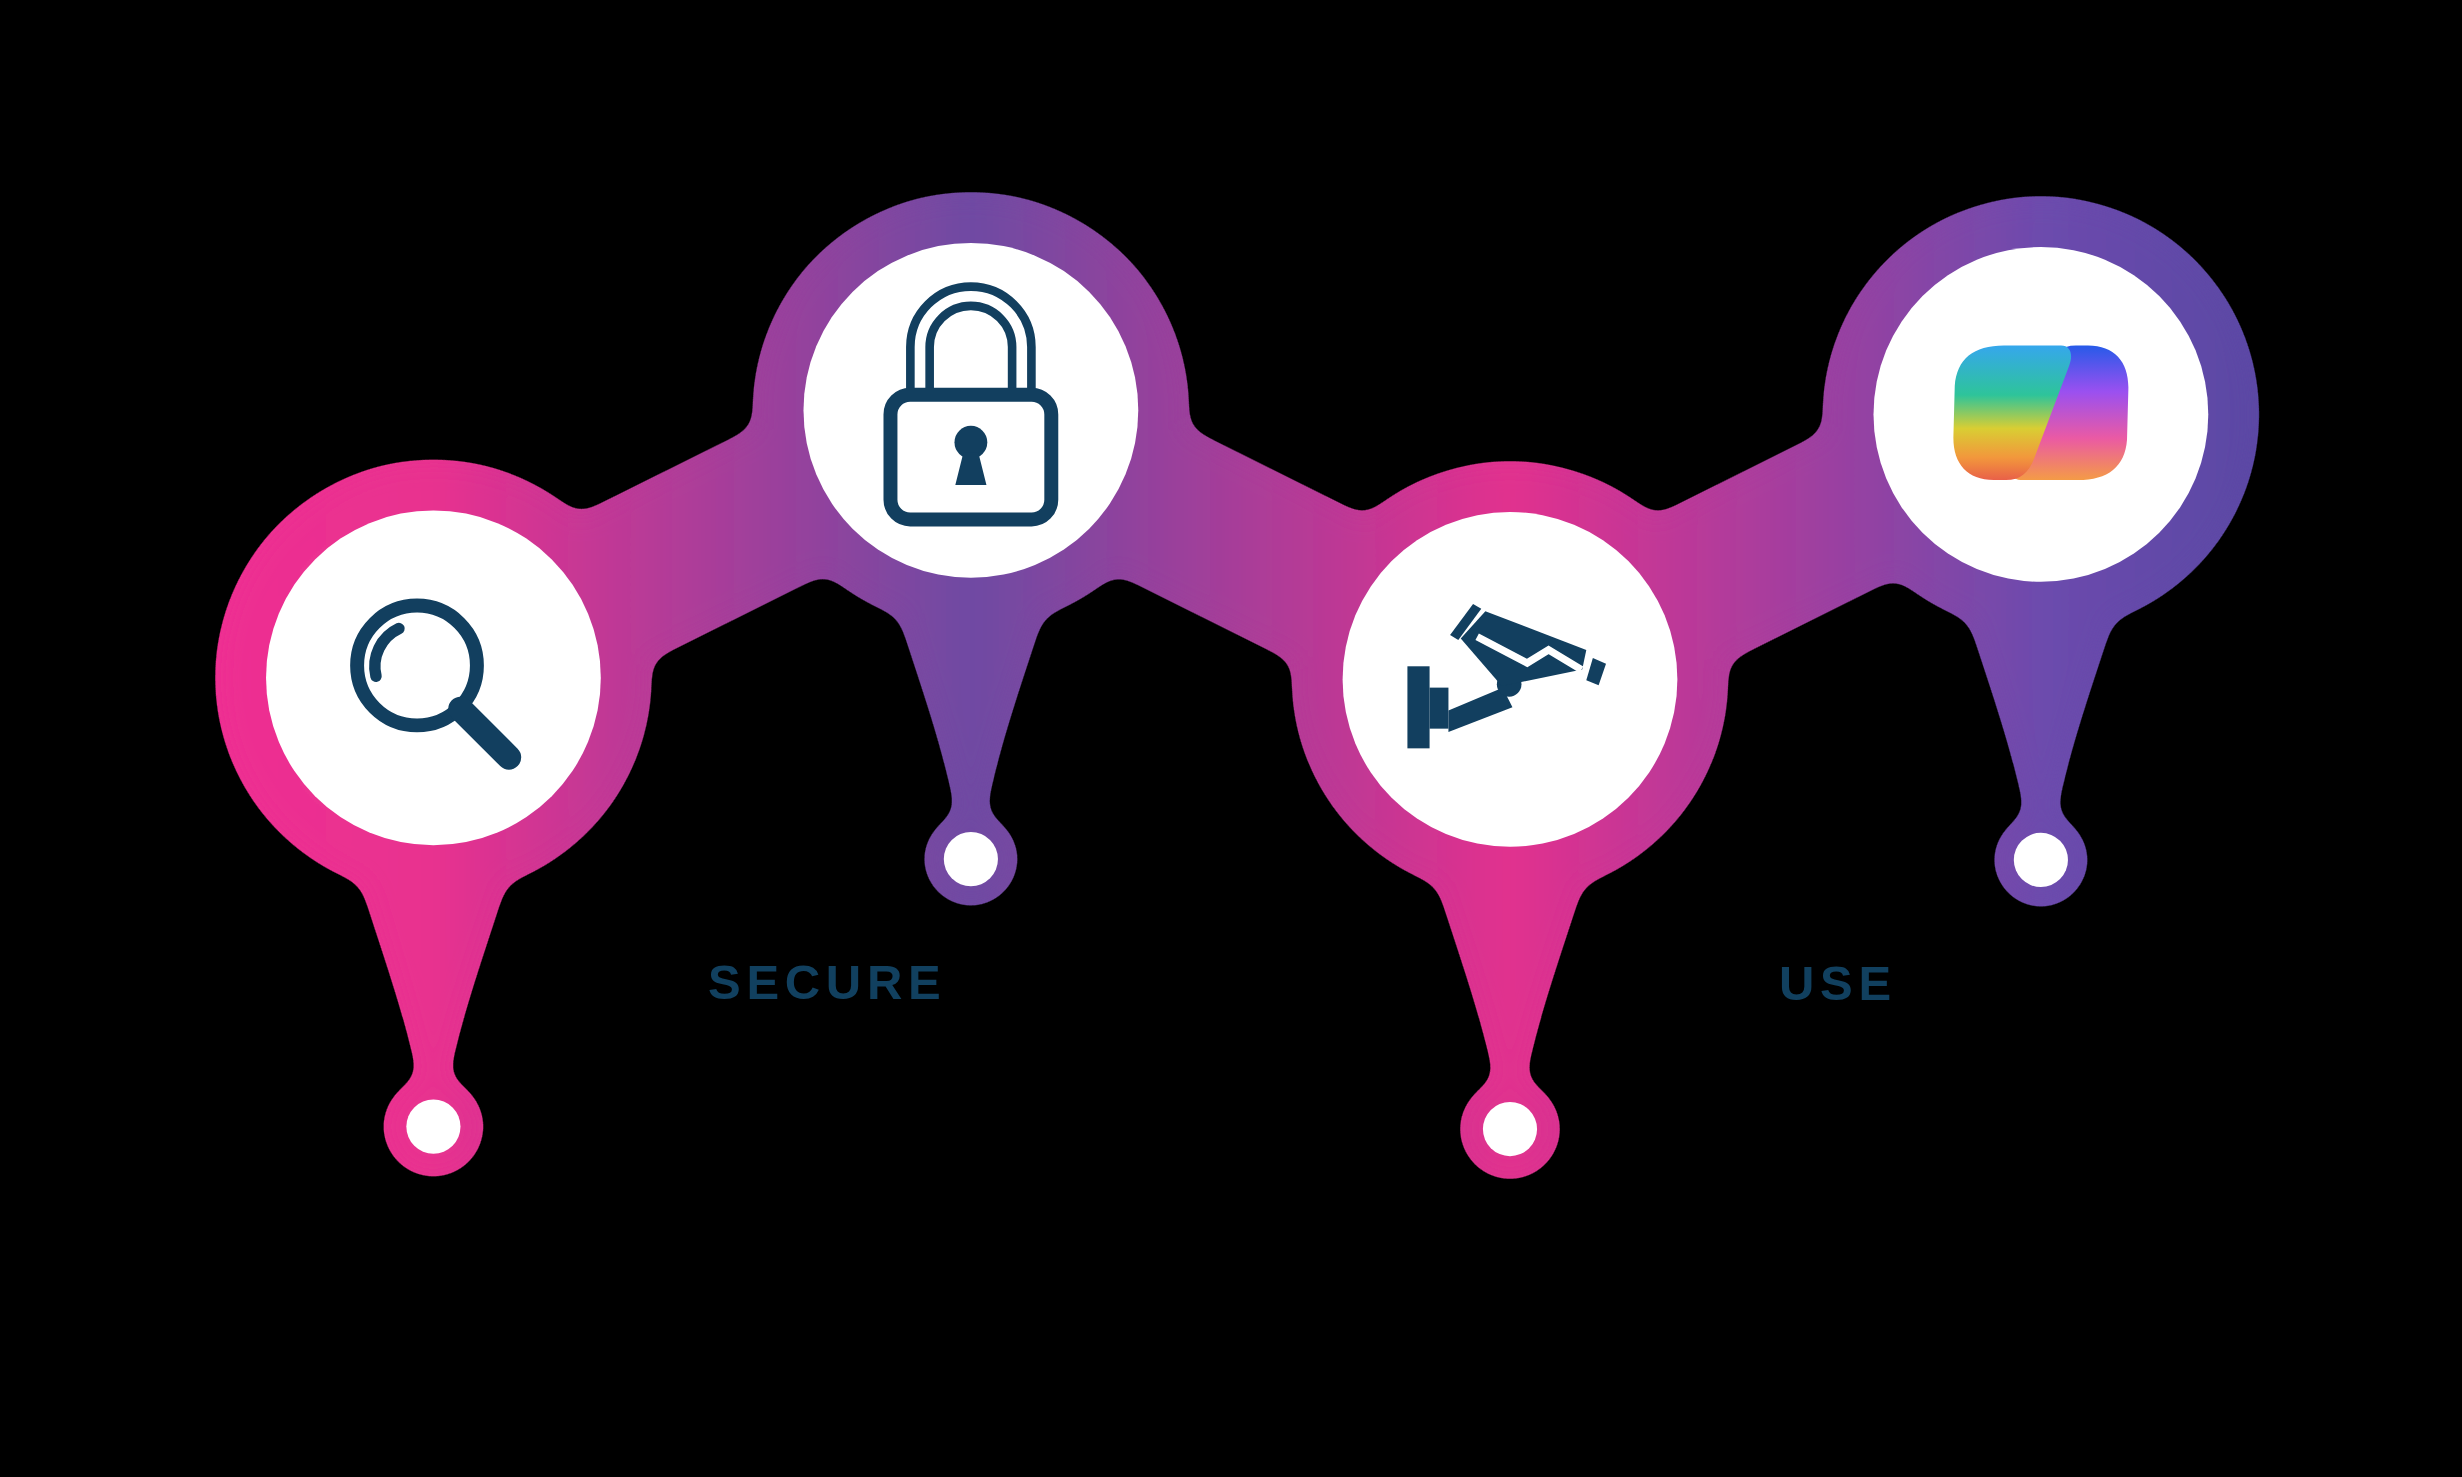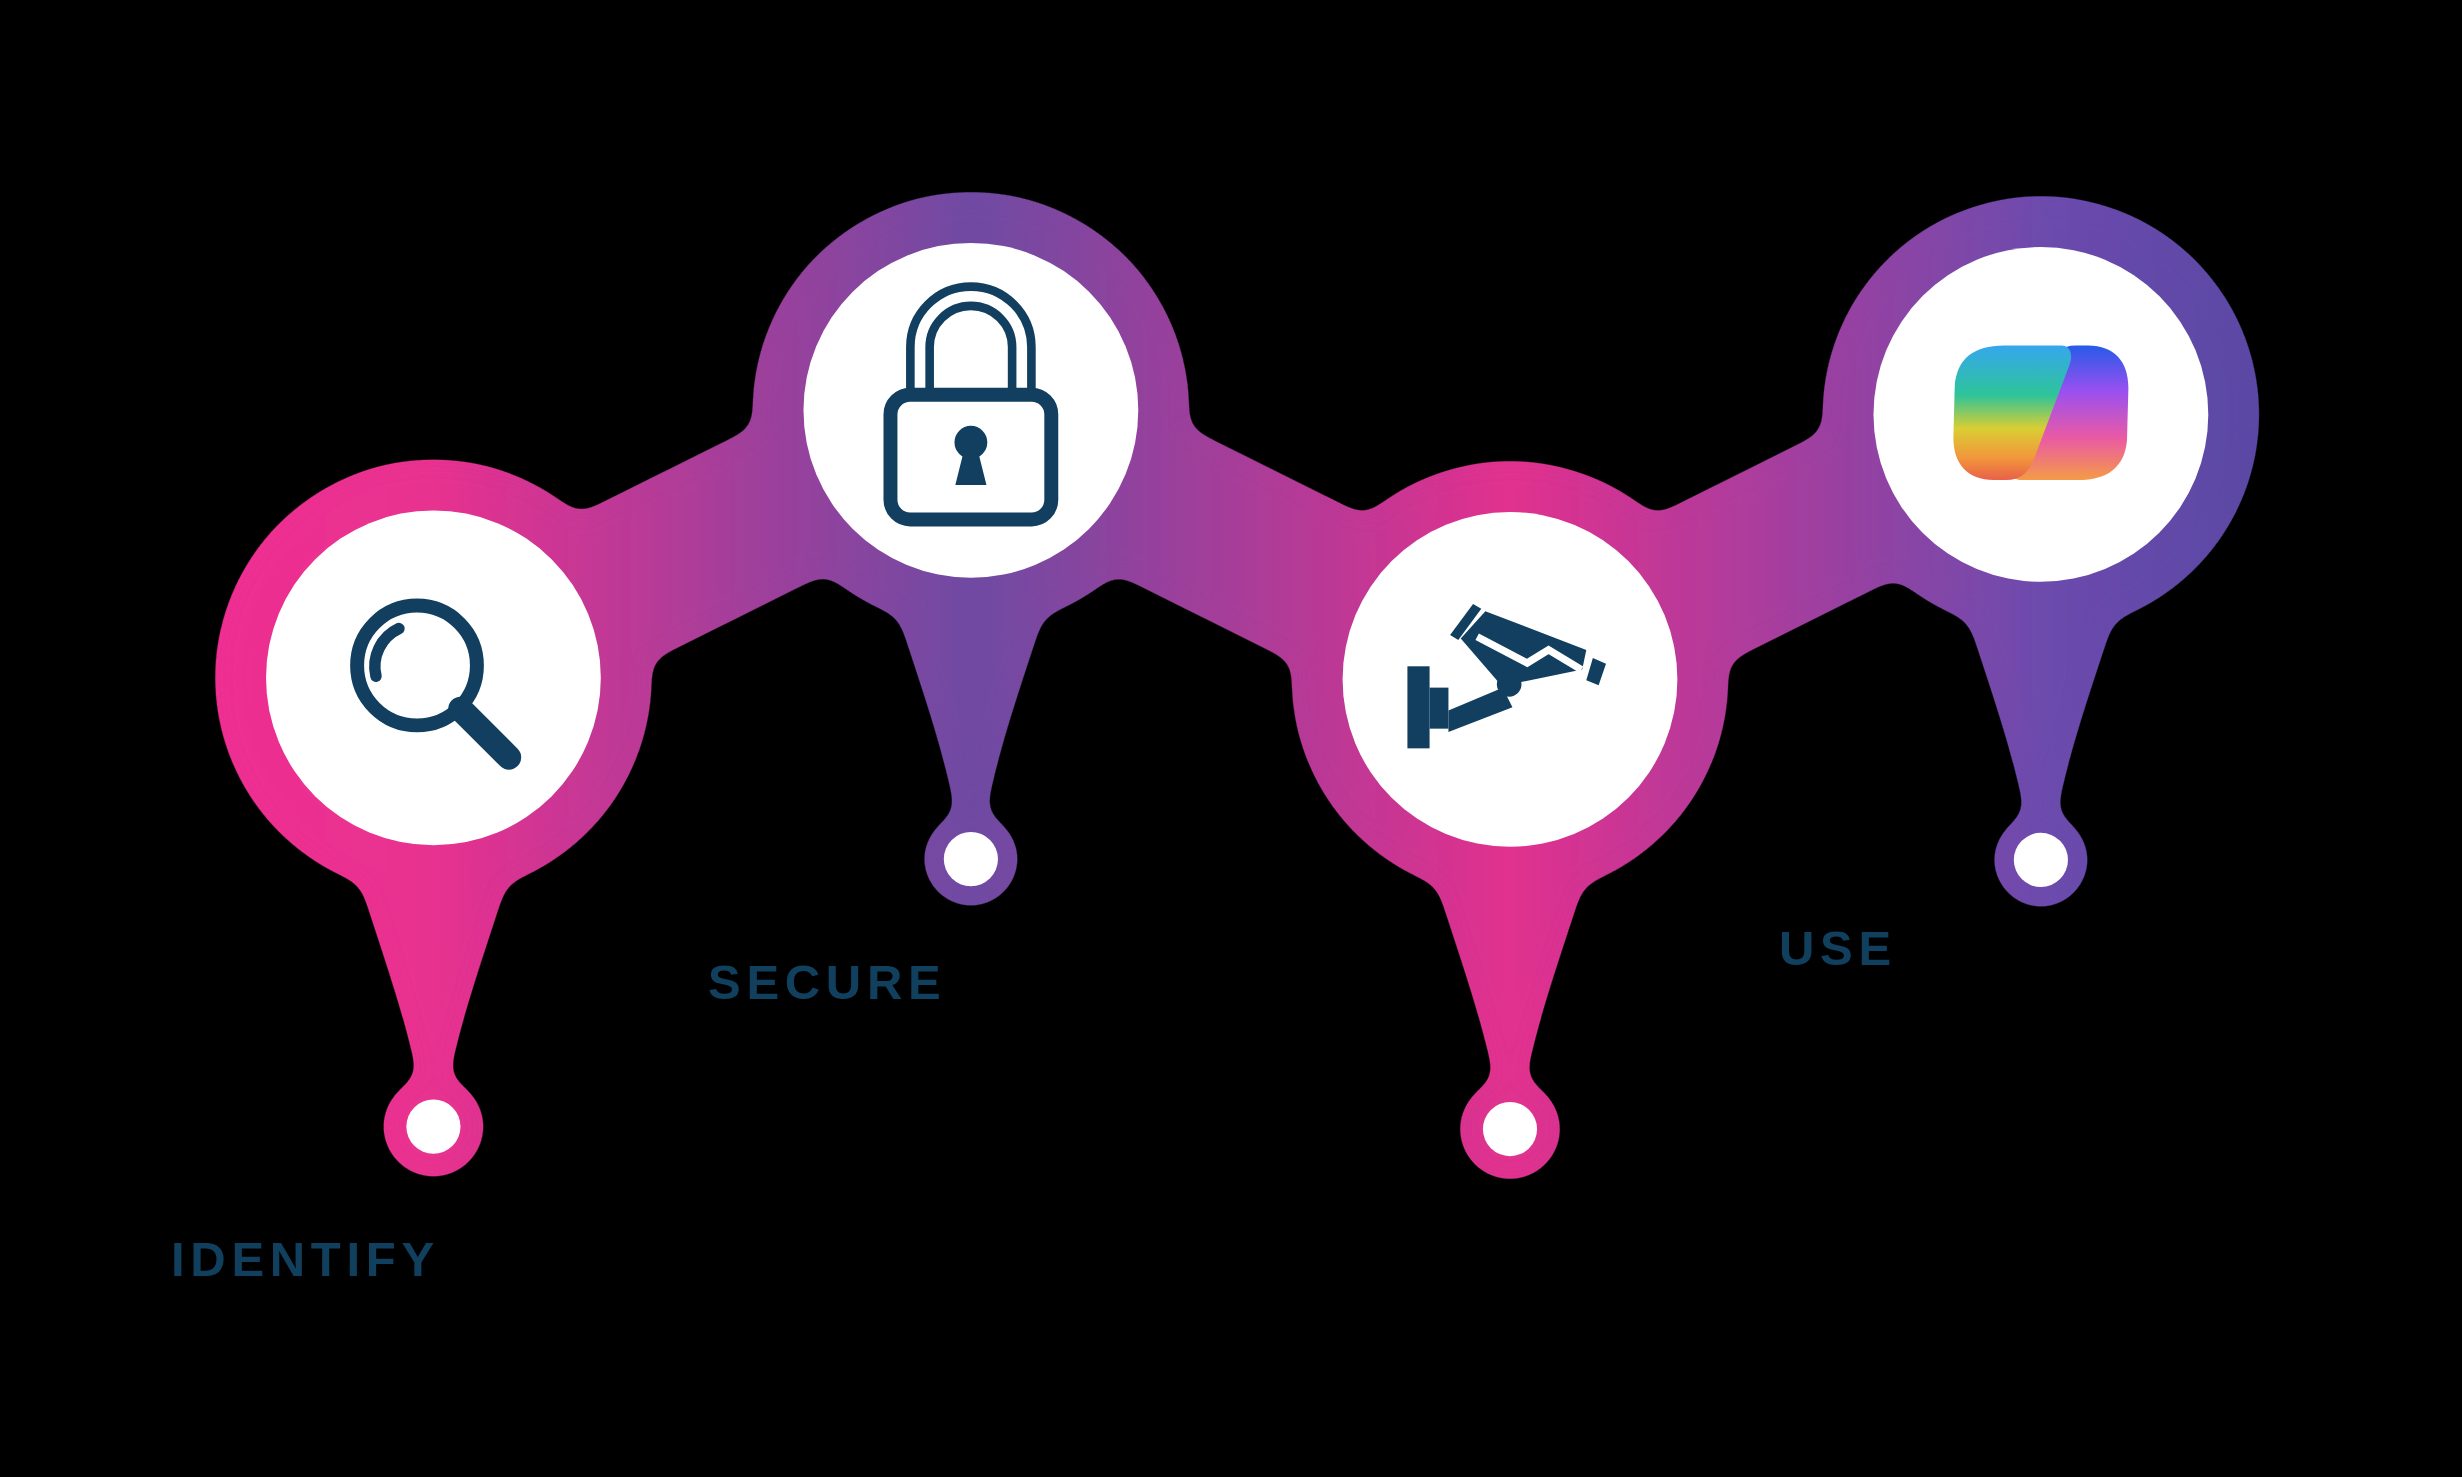--- a/index.html
+++ b/index.html
@@ -17,21 +17,21 @@
     font-weight: bold;
     font-size: 49px;
     letter-spacing: 5.7px;
     color: #11405F;
     text-transform: uppercase;
     user-select: none;
   }
   .lbl-identify { left: 171px; top: 1231px; }
   .lbl-secure   { left: 708px; top: 954px; }
   .lbl-monitor  { left: 1248px; top: 1234px; }
-  .lbl-use      { left: 1779px; top: 920px; }
+  .lbl-use      { left: 1779px; top: 955px; }
 </style>
 </head>
 <body>
 
 <div class="stage">
 
   <svg viewBox="0 0 3000 1800" aria-hidden="true">
     <defs>
       <linearGradient id="flow" gradientUnits="userSpaceOnUse" x1="262" y1="900" x2="2755" y2="900">
         <stop offset="0" stop-color="#EE2F92"></stop>
@@ -120,18 +120,17 @@
     </g>
 
     <g transform="translate(2487,503) scale(0.82)">
       <path d="M -30,100 L 55,100 C 100,100 125,80 128,40 L 130,-35 C 131,-75 110,-100 70,-100 L 52,-100
                C 30,-100 18,-88 10,-68 L -42,70 C -48,85 -45,100 -30,100 Z" fill="url(#rgrad)"></path>
       <path d="M 30,-100 L -55,-100 C -100,-100 -125,-80 -128,-40 L -130,35 C -131,75 -110,100 -70,100 L -52,100
                C -30,100 -18,88 -10,68 L 42,-70 C 48,-85 45,-100 30,-100 Z" fill="url(#lgrad)"></path>
     </g>
   </svg>
 
-  <div class="step-label lbl-identify">IDENTIFY</div>
   <div class="step-label lbl-secure">SECURE</div>
   <div class="step-label lbl-use">USE</div>
 
 </div>
 
 
 </body></html>

